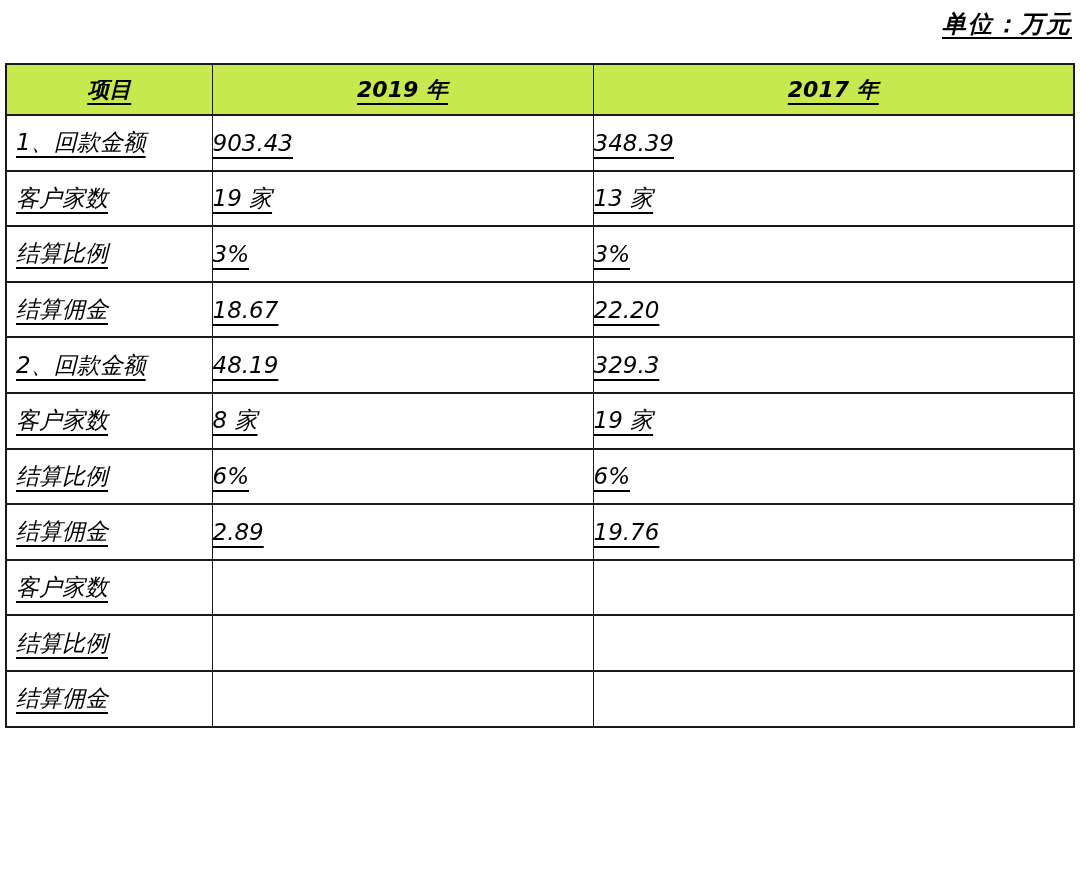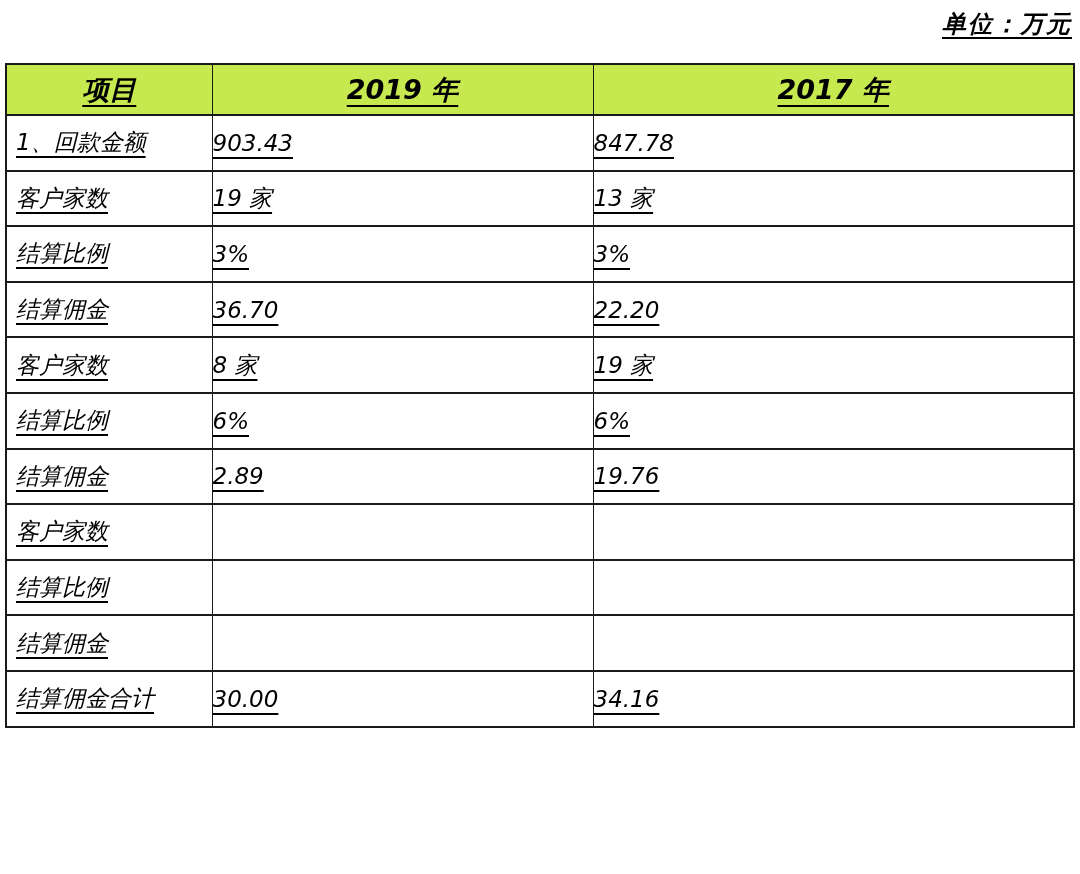--- a/index.html
+++ b/index.html
@@ -49,21 +49,21 @@
     border-bottom: 2px solid #1a1a1a;
     font-style: italic;
     vertical-align: middle;
     background: #ffffff;
     overflow: hidden;
     white-space: nowrap;
   }
   th {
     height: 49px;
     background: #c6e950;
-    font-size: 27px;
+    font-size: 22px;
     font-weight: 700;
     text-align: center;
     padding: 0;
   }
   td {
     height: 53.6px;
     font-size: 23px;
     font-weight: 400;
     padding: 0;
   }
@@ -102,36 +102,41 @@
         </th>
         <th>
           <span class="u">2017 年</span>
         </th>
       </tr>
     </thead>
     <tbody>
         <tr>
           <td class="label-cell"><span class="u">1、回款金额</span></td>
           <td class="value-cell"><span class="u">903.43</span></td>
-          <td class="value-cell"><span class="u">847.78</span></td>
+          <td class="value-cell"><span class="u">348.39</span></td>
         </tr>
         <tr>
           <td class="label-cell"><span class="u">客户家数</span></td>
           <td class="value-cell"><span class="u">19 家</span></td>
           <td class="value-cell"><span class="u">13 家</span></td>
         </tr>
         <tr>
           <td class="label-cell"><span class="u">结算比例</span></td>
           <td class="value-cell"><span class="u">3%</span></td>
           <td class="value-cell"><span class="u">3%</span></td>
         </tr>
         <tr>
           <td class="label-cell"><span class="u">结算佣金</span></td>
-          <td class="value-cell"><span class="u">36.70</span></td>
+          <td class="value-cell"><span class="u">18.67</span></td>
           <td class="value-cell"><span class="u">22.20</span></td>
+        </tr>
+        <tr>
+          <td class="label-cell"><span class="u">2、回款金额</span></td>
+          <td class="value-cell"><span class="u">48.19</span></td>
+          <td class="value-cell"><span class="u">329.3</span></td>
         </tr>
         <tr>
           <td class="label-cell"><span class="u">客户家数</span></td>
           <td class="value-cell"><span class="u">8 家</span></td>
           <td class="value-cell"><span class="u">19 家</span></td>
         </tr>
         <tr>
           <td class="label-cell"><span class="u">结算比例</span></td>
           <td class="value-cell"><span class="u">6%</span></td>
           <td class="value-cell"><span class="u">6%</span></td>
@@ -149,21 +154,16 @@
         <tr>
           <td class="label-cell"><span class="u">结算比例</span></td>
           <td class="value-cell"><span class="u"></span></td>
           <td class="value-cell"><span class="u"></span></td>
         </tr>
         <tr>
           <td class="label-cell"><span class="u">结算佣金</span></td>
           <td class="value-cell"><span class="u"></span></td>
           <td class="value-cell"><span class="u"></span></td>
         </tr>
-        <tr>
-          <td class="label-cell"><span class="u">结算佣金合计</span></td>
-          <td class="value-cell"><span class="u">30.00</span></td>
-          <td class="value-cell"><span class="u">34.16</span></td>
-        </tr>
       </tbody>
   </table>
 
 </div>
 
 </body></html>

